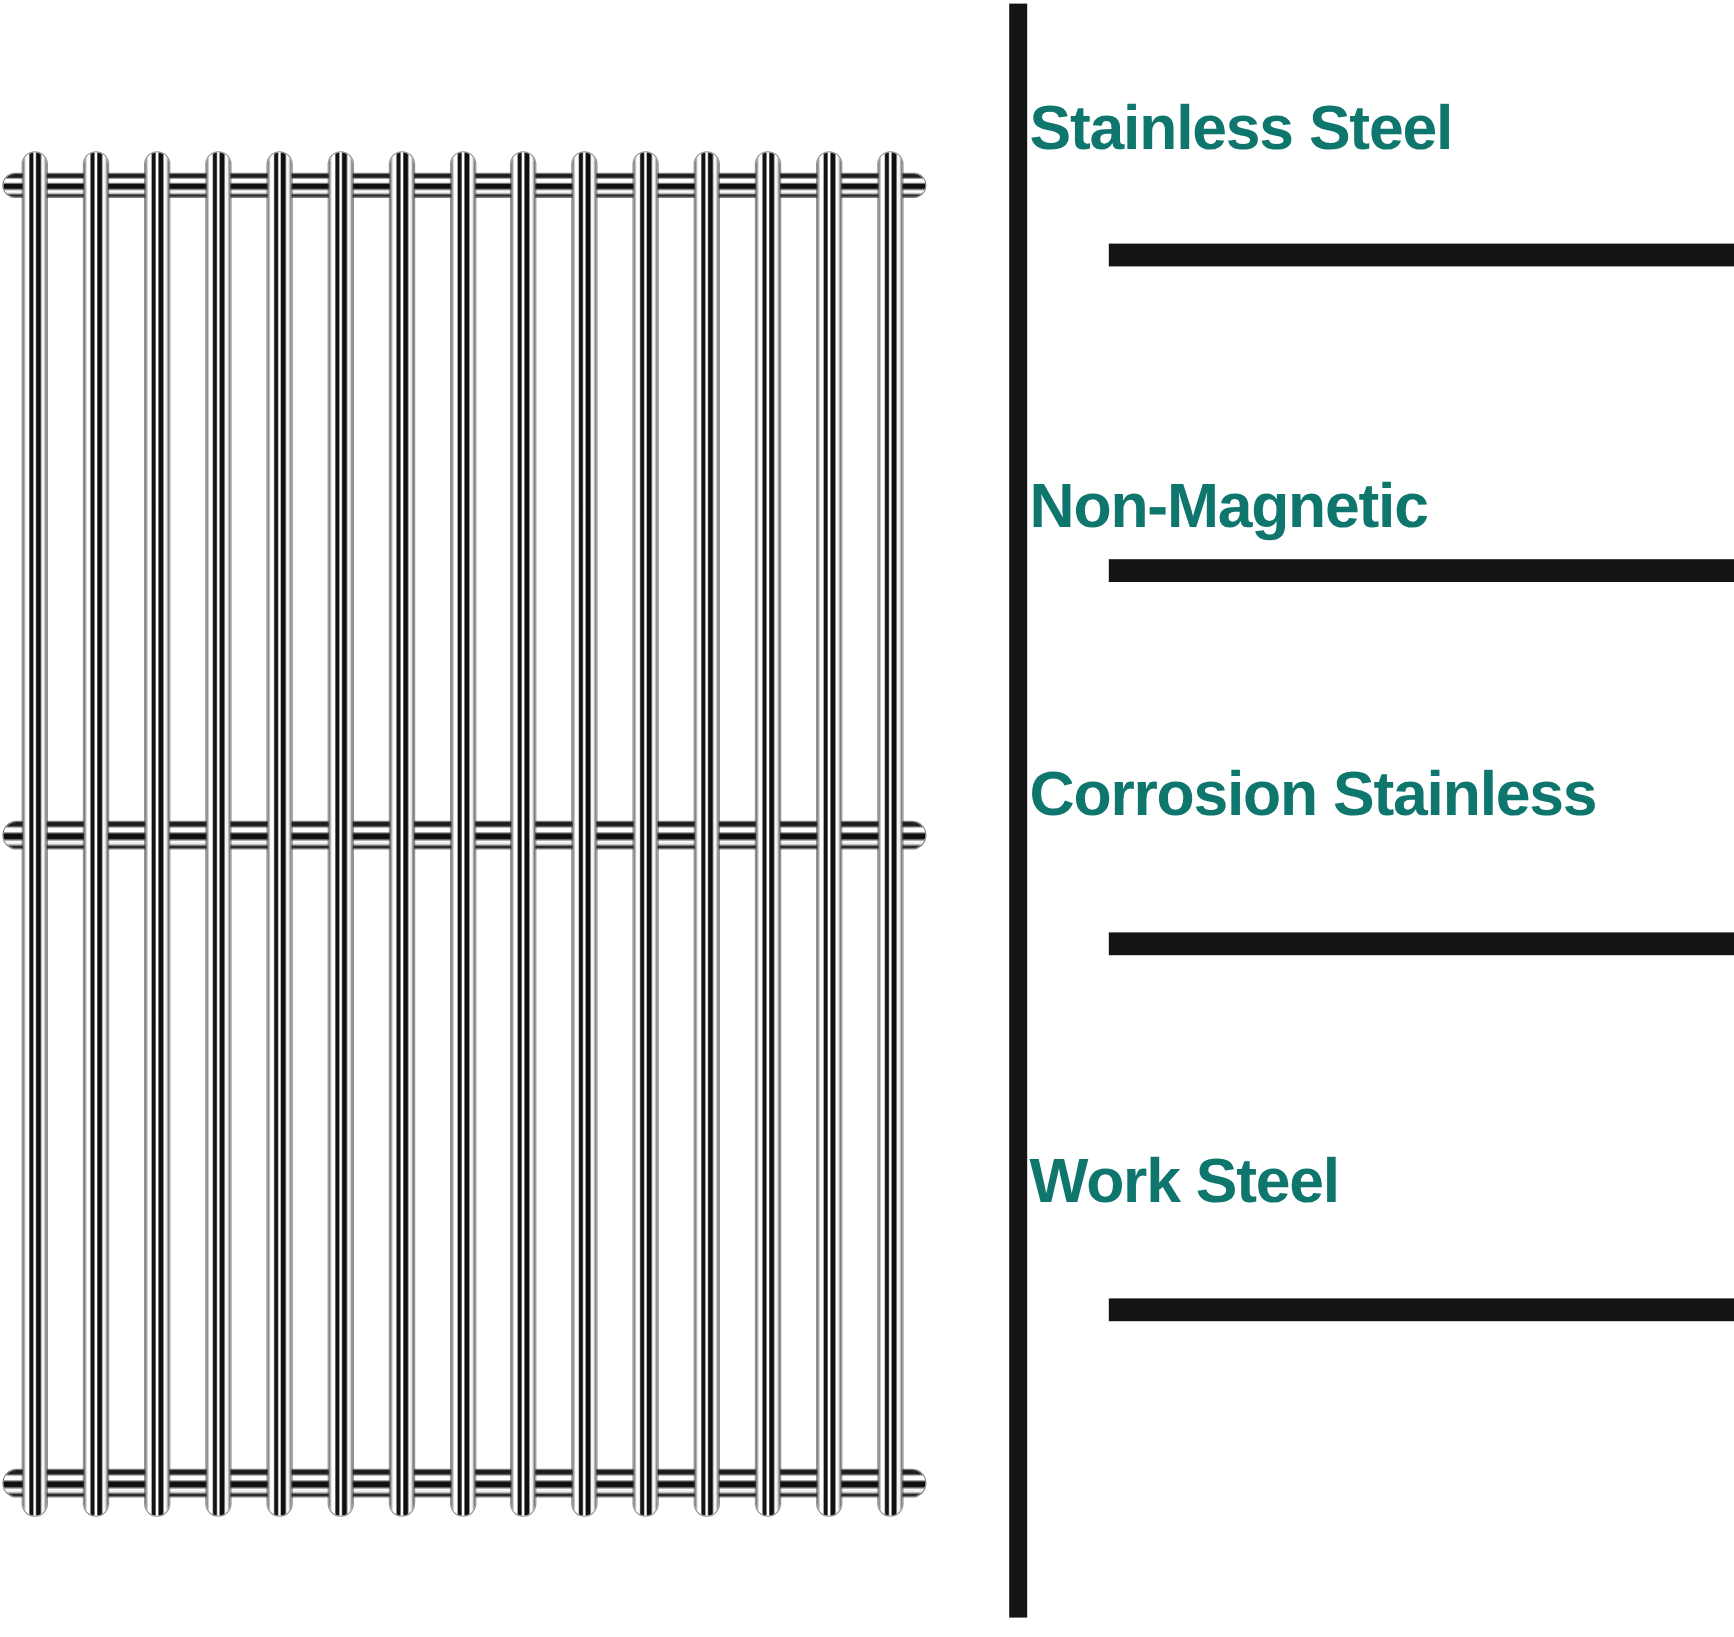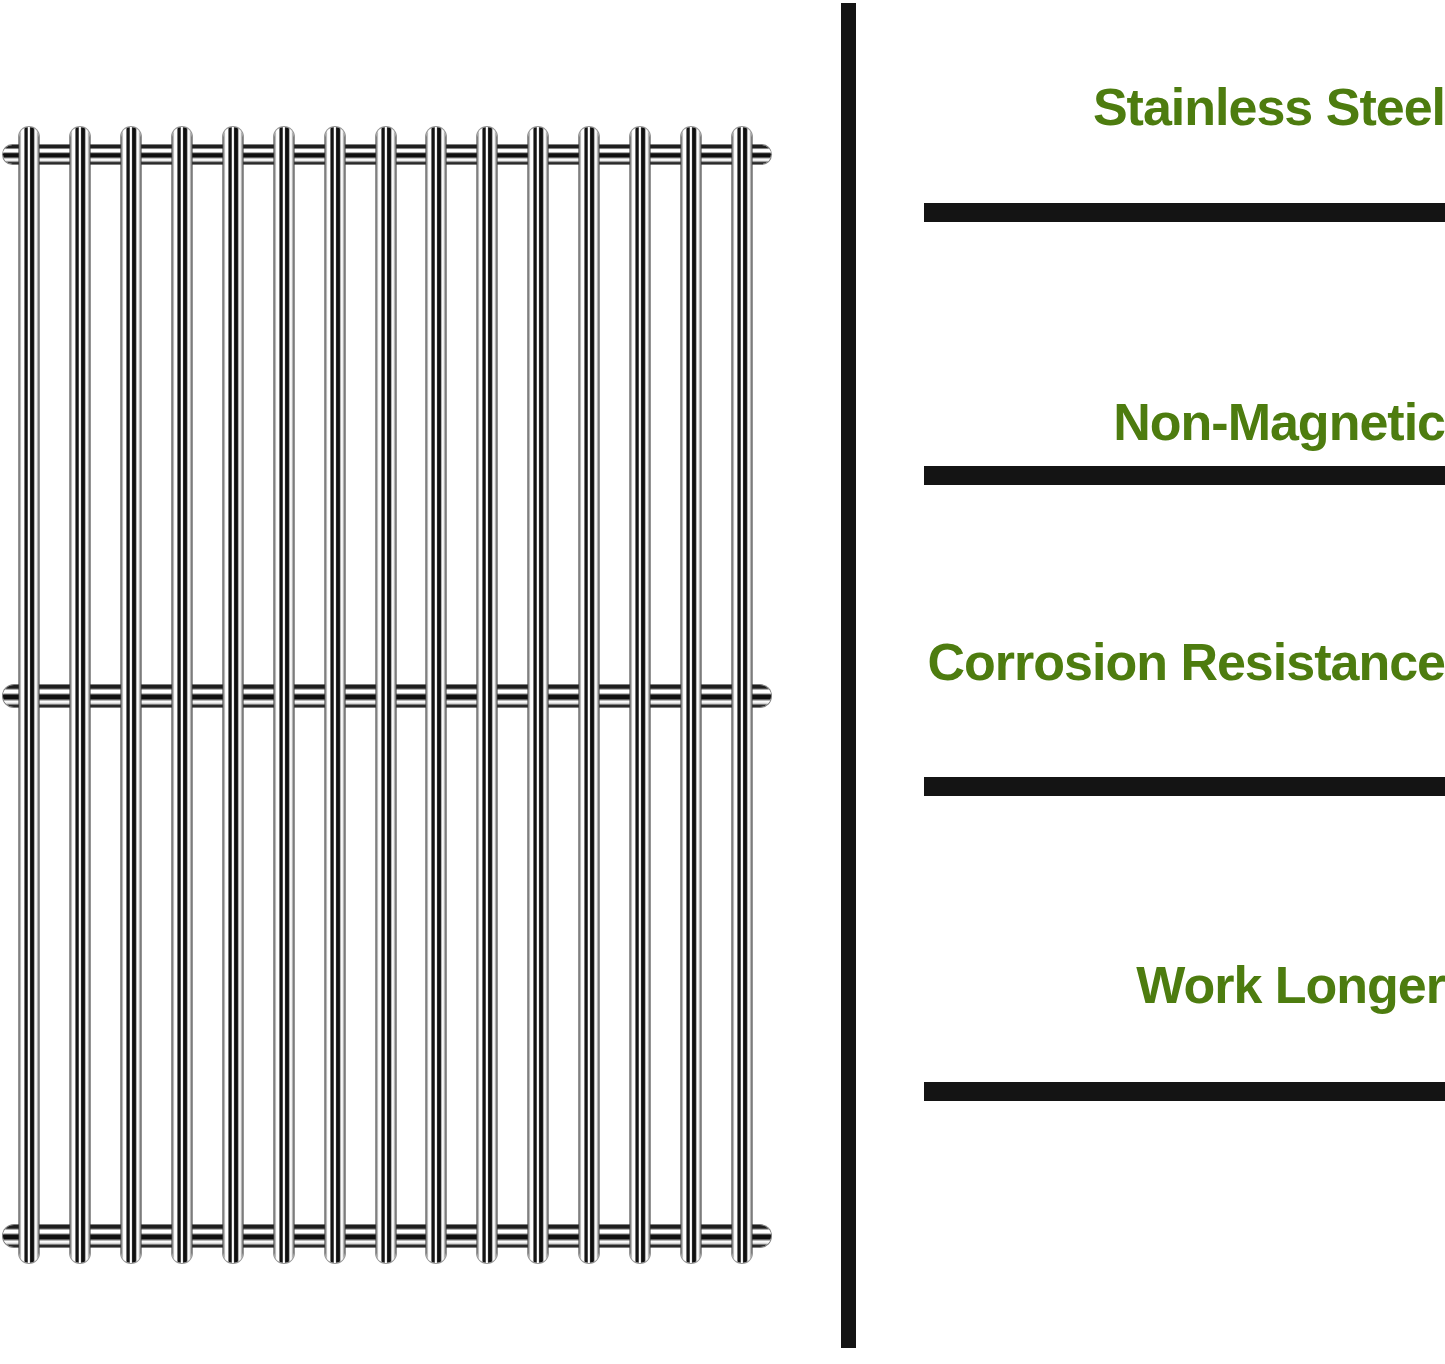--- a/index.html
+++ b/index.html
@@ -47,24 +47,24 @@
     position:absolute;
     left:841px;top:3px;
     width:15px;height:1345px;
     background:#141414;
   }
 
   
   .panel{position:absolute;left:858px;top:0;width:587px;height:1364px;}
   .feature-label{
     position:absolute;left:0;width:100%;
-    text-align:right;
+    text-align:left;
     font-size:52px;font-weight:bold;letter-spacing:-1px;
     line-height:70px;height:70px;
-    color:#4d7c0f;
+    color:#0f766e;
     white-space:nowrap;
   }
   .separator{
     position:absolute;left:66px;right:-2px;height:19px;
     background:#141414;
   }
   .lbl0{top:72px;}  .sep0{top:203px;}
   .lbl1{top:353px;margin-top:34px;} .sep1{top:466px;}
   .lbl2{top:627px;} .sep2{top:777px;}
   .lbl3{top:950px;} .sep3{top:1082px;}
@@ -97,20 +97,20 @@
 
   <div class="divider"></div>
 
   <div class="panel">
     <div class="feature-label lbl0">Stainless Steel</div>
     <div class="separator sep0"></div>
 
     <div class="feature-label lbl1">Non-Magnetic</div>
     <div class="separator sep1"></div>
 
-    <div class="feature-label lbl2">Corrosion Resistance</div>
+    <div class="feature-label lbl2">Corrosion Stainless</div>
     <div class="separator sep2"></div>
 
-    <div class="feature-label lbl3">Work Longer</div>
+    <div class="feature-label lbl3">Work Steel</div>
     <div class="separator sep3"></div>
   </div>
 
 </div>
 
 </body></html>

